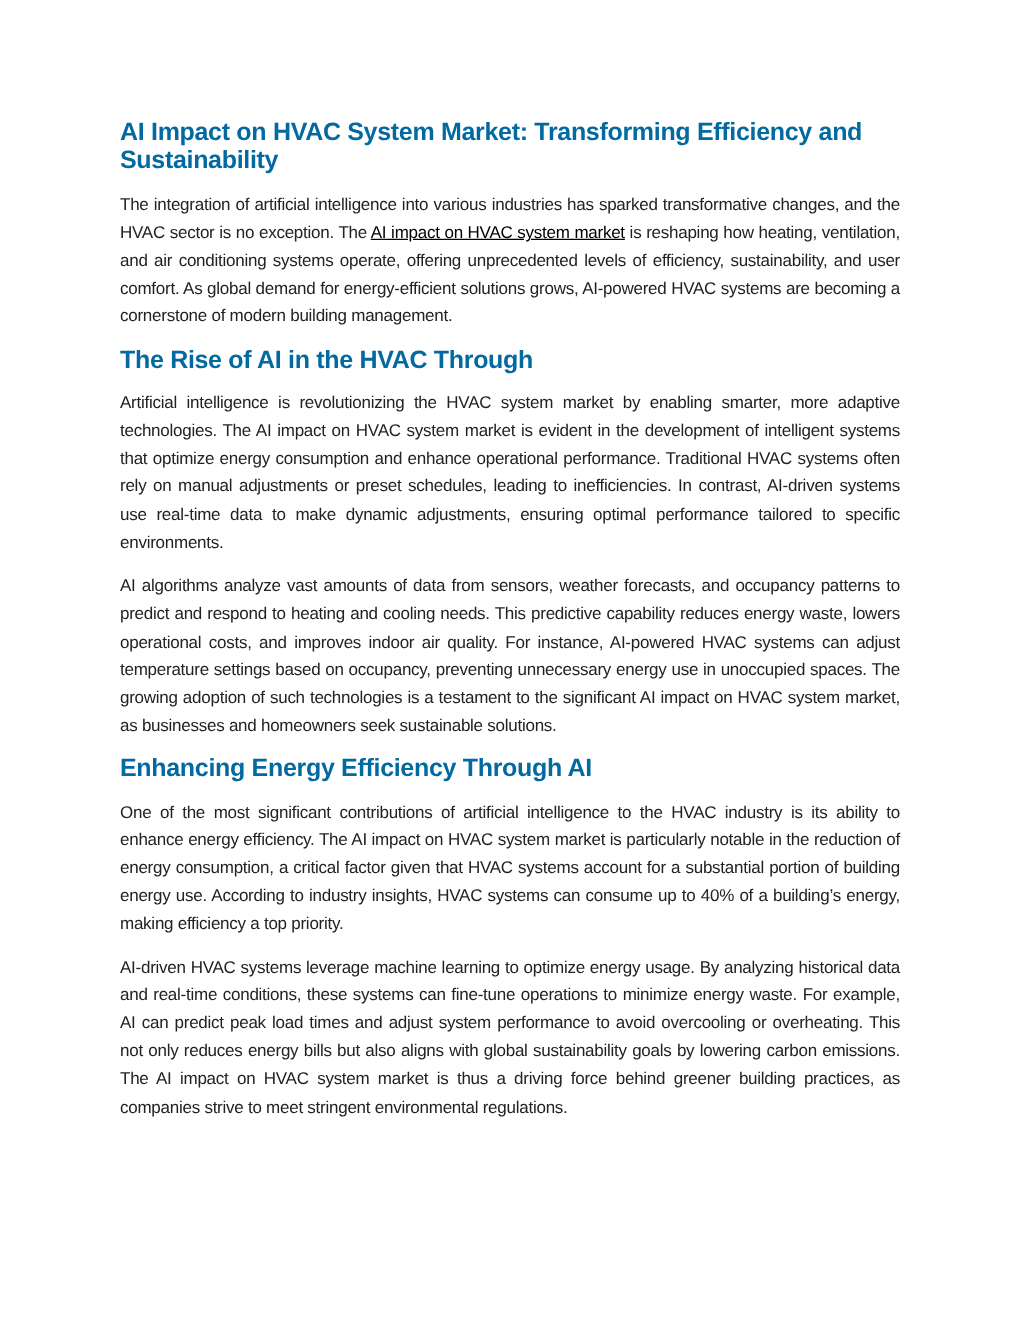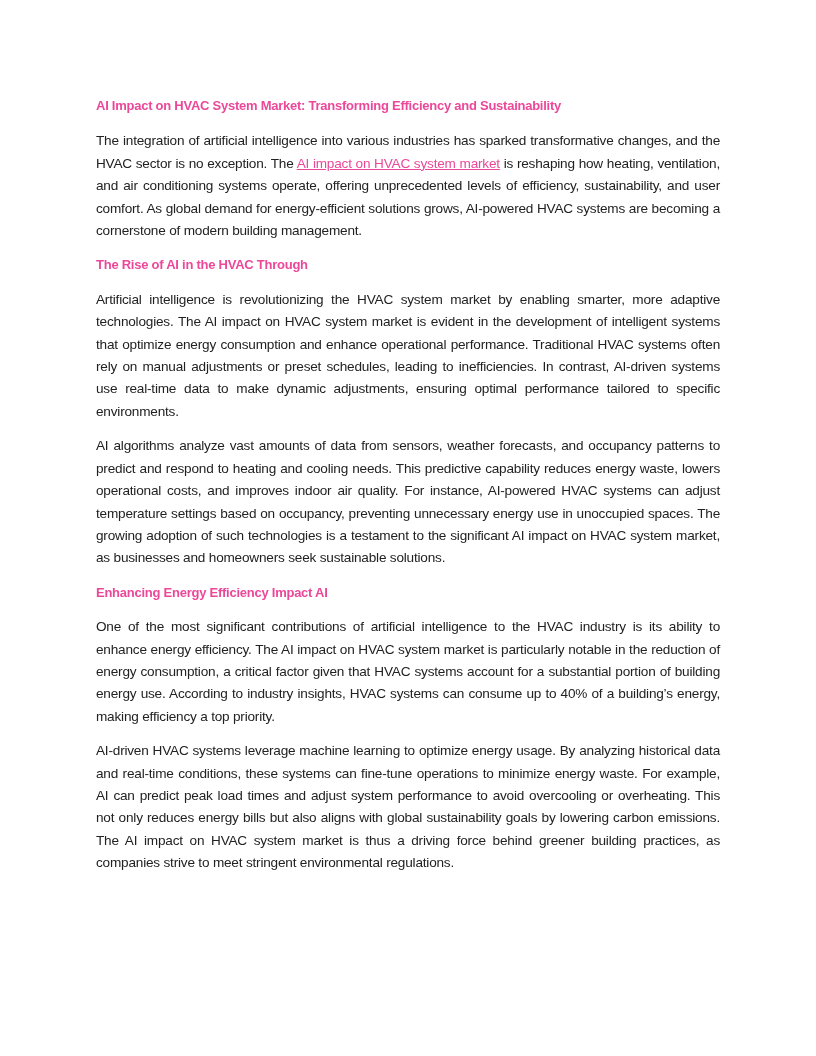--- a/index.html
+++ b/index.html
@@ -9,44 +9,44 @@
       left: 96px;
       top: 95px;
       width: 624px;
       font-family: "Liberation Sans", sans-serif;
       color: #222222;
       font-size: 13.6px;
       line-height: 22.4px;
     }
     .title, .heading {
       font-weight: bold;
-      font-size: 13px;
+      font-size: 20px;
       margin: 0 0 12px 0;
       letter-spacing: -0.25px;
-      color: #ec4899;
+      color: #0369a1;
     }
     .title { margin-bottom: 13px; }
     p.body {
       margin: 0 0 12px 0;
       text-align: justify;
       letter-spacing: -0.2px;
     }
     a.link {
-      color: #ec4899;
+      color: #000000;
       text-decoration: underline;
     }
   </style>
 </head>
 <body>
 
 <div class="page">
   <div class="title">AI Impact on HVAC System Market: Transforming Efficiency and Sustainability</div>
 
   <p class="body"><span>The integration of artificial intelligence into various industries has sparked transformative changes, and the HVAC sector is no exception. The </span><a class="link" href="#">AI impact on HVAC system market</a><span> is reshaping how heating, ventilation, and air conditioning systems operate, offering unprecedented levels of efficiency, sustainability, and user comfort. As global demand for energy-efficient solutions grows, AI-powered HVAC systems are becoming a cornerstone of modern building management.</span></p>
 
   <div class="heading">The Rise of AI in the HVAC Through</div>
   <p class="body">Artificial intelligence is revolutionizing the HVAC system market by enabling smarter, more adaptive technologies. The AI impact on HVAC system market is evident in the development of intelligent systems that optimize energy consumption and enhance operational performance. Traditional HVAC systems often rely on manual adjustments or preset schedules, leading to inefficiencies. In contrast, AI-driven systems use real-time data to make dynamic adjustments, ensuring optimal performance tailored to specific environments.</p>
   <p class="body">AI algorithms analyze vast amounts of data from sensors, weather forecasts, and occupancy patterns to predict and respond to heating and cooling needs. This predictive capability reduces energy waste, lowers operational costs, and improves indoor air quality. For instance, AI-powered HVAC systems can adjust temperature settings based on occupancy, preventing unnecessary energy use in unoccupied spaces. The growing adoption of such technologies is a testament to the significant AI impact on HVAC system market, as businesses and homeowners seek sustainable solutions.</p>
 
-  <div class="heading">Enhancing Energy Efficiency Impact AI</div>
+  <div class="heading">Enhancing Energy Efficiency Through AI</div>
   <p class="body">One of the most significant contributions of artificial intelligence to the HVAC industry is its ability to enhance energy efficiency. The AI impact on HVAC system market is particularly notable in the reduction of energy consumption, a critical factor given that HVAC systems account for a substantial portion of building energy use. According to industry insights, HVAC systems can consume up to 40% of a building’s energy, making efficiency a top priority.</p>
   <p class="body">AI-driven HVAC systems leverage machine learning to optimize energy usage. By analyzing historical data and real-time conditions, these systems can fine-tune operations to minimize energy waste. For example, AI can predict peak load times and adjust system performance to avoid overcooling or overheating. This not only reduces energy bills but also aligns with global sustainability goals by lowering carbon emissions. The AI impact on HVAC system market is thus a driving force behind greener building practices, as companies strive to meet stringent environmental regulations.</p>
 </div>
 
 </body></html>

